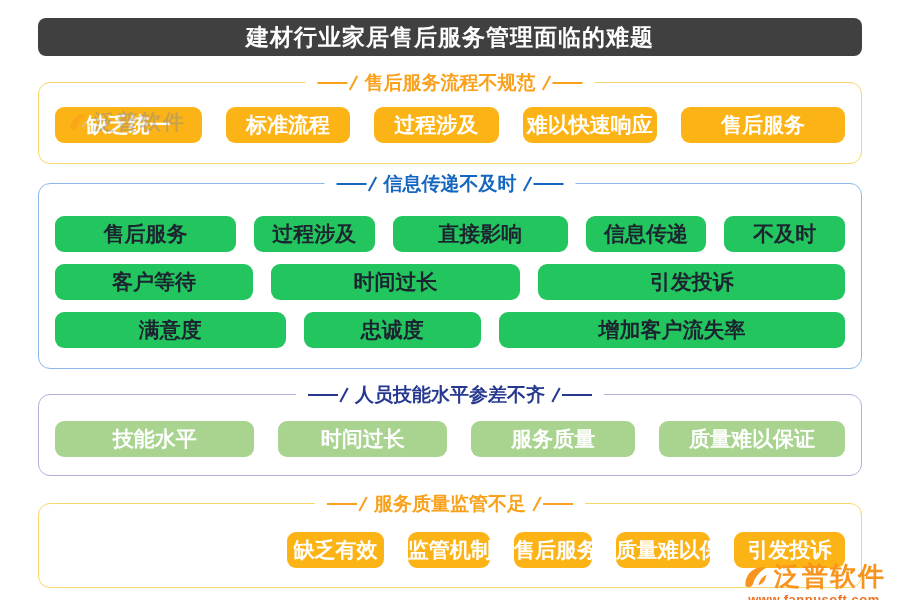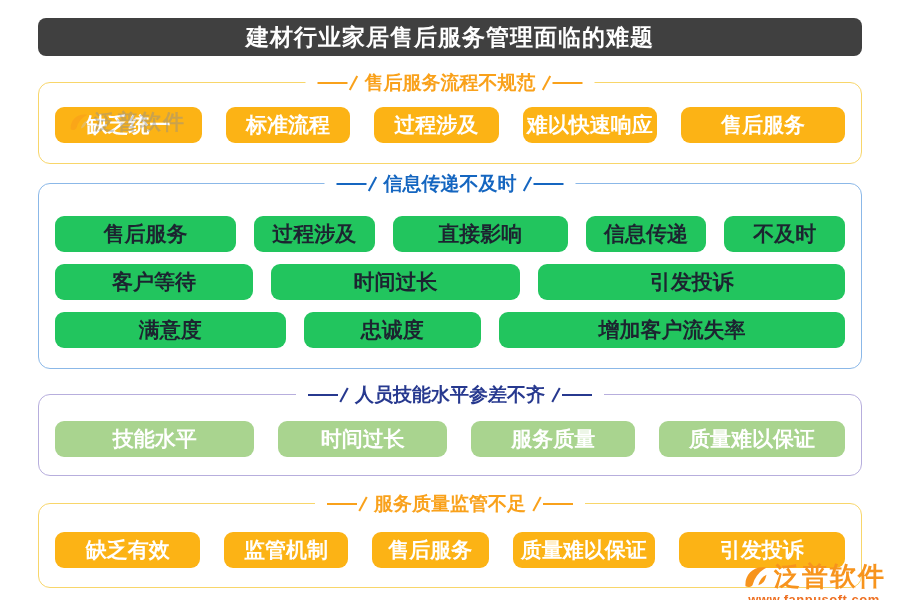--- a/index.html
+++ b/index.html
@@ -75,21 +75,21 @@
 
   #sec2{margin-top:25px;}
   #sec2 .rows{padding:26px 16px 18px;}
   #sec2 .row{gap:24px;}
   #sec2 .chip:nth-child(1){flex:1.18}
   #sec2 .chip:nth-child(3){flex:0.97}
   #sec2 .chip:nth-child(4){flex:1.1}
   #sec2 .chip:nth-child(5){flex:1.35}
 
   #sec3{margin-top:27px;}
-  #sec3 .rows{padding:28px 16px 19px;}
+  #sec3 .rows{padding:28px 16px 19px;align-items:flex-end;}
   #sec3 .row{gap:24px;}
   #sec3 .chip:nth-child(1){flex:1.18}
   #sec3 .chip:nth-child(3){flex:0.95}
   #sec3 .chip:nth-child(4){flex:1.15}
   #sec3 .chip:nth-child(5){flex:1.35}
 
   
   .watermark{
     position:absolute;left:68px;top:90px;z-index:3;
     display:flex;align-items:center;gap:4px;

